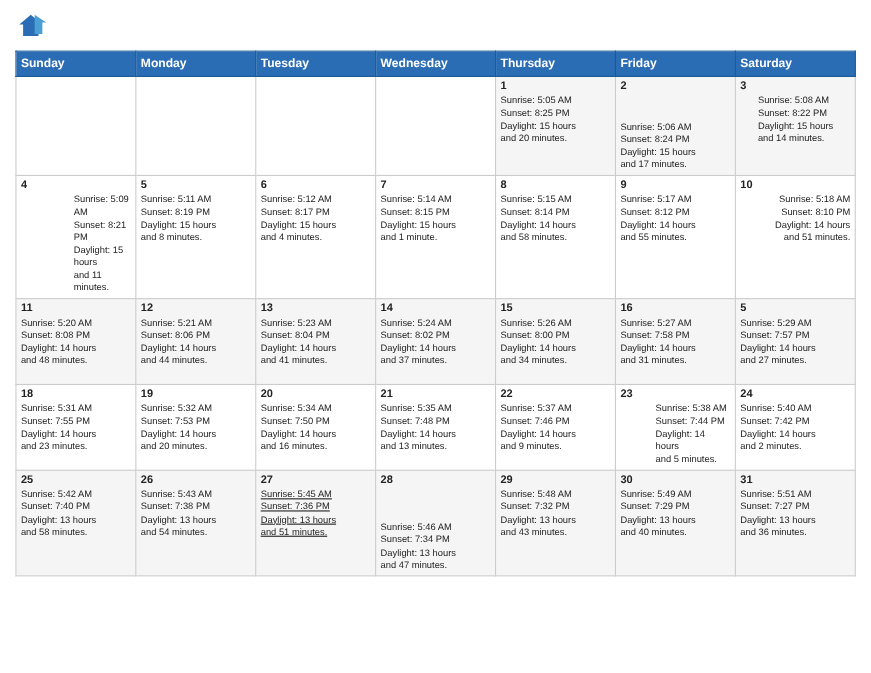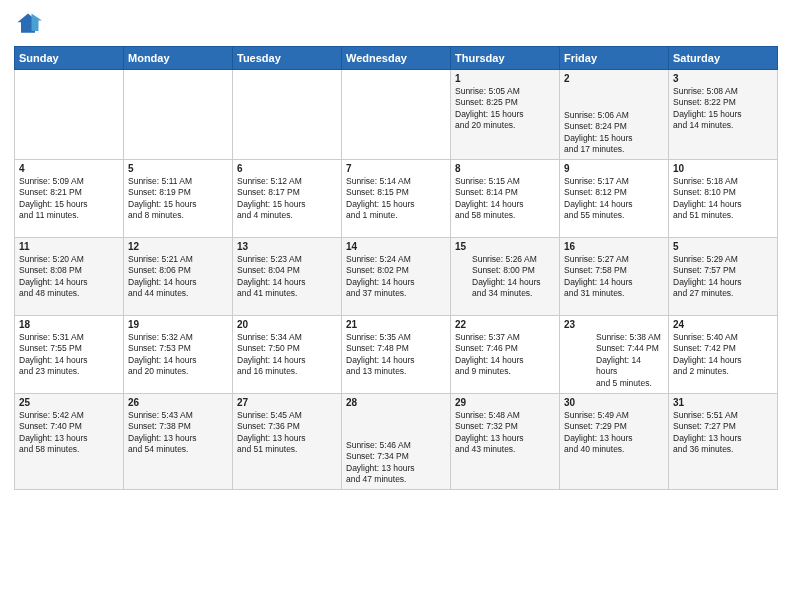--- a/index.html
+++ b/index.html
@@ -138,30 +138,30 @@
           </td>
           <td>
             <div class="day-num">2</div>
             <div class="day-info" style="white-space: pre-line; margin-top: 26px;">Sunrise: 5:06 AM
 Sunset: 8:24 PM
 Daylight: 15 hours
 and 17 minutes.</div>
           </td>
           <td>
             <div class="day-num">3</div>
-            <div class="day-info" style="white-space: pre-line;">Sunrise: 5:08 AM
+            <div class="day-info" style="white-space: pre-line; margin-left: 16px;">Sunrise: 5:08 AM
 Sunset: 8:22 PM
 Daylight: 15 hours
 and 14 minutes.</div>
           </td>
         </tr>
         <tr>
           <td>
             <div class="day-num">4</div>
-            <div class="day-info" style="white-space: pre-line;">Sunrise: 5:09 AM
+            <div class="day-info" style="white-space: pre-line; margin-left: 48px;">Sunrise: 5:09 AM
 Sunset: 8:21 PM
 Daylight: 15 hours
 and 11 minutes.</div>
           </td>
           <td>
             <div class="day-num">5</div>
             <div class="day-info" style="white-space: pre-line;">Sunrise: 5:11 AM
 Sunset: 8:19 PM
 Daylight: 15 hours
 and 8 minutes.</div>
@@ -189,21 +189,21 @@
           </td>
           <td>
             <div class="day-num">9</div>
             <div class="day-info" style="white-space: pre-line;">Sunrise: 5:17 AM
 Sunset: 8:12 PM
 Daylight: 14 hours
 and 55 minutes.</div>
           </td>
           <td>
             <div class="day-num">10</div>
-            <div class="day-info" style="white-space: pre-line;">Sunrise: 5:18 AM
+            <div class="day-info" style="white-space: pre-line; text-align: right;">Sunrise: 5:18 AM
 Sunset: 8:10 PM
 Daylight: 14 hours
 and 51 minutes.</div>
           </td>
         </tr>
         <tr>
           <td>
             <div class="day-num">11</div>
             <div class="day-info" style="white-space: pre-line;">Sunrise: 5:20 AM
 Sunset: 8:08 PM
@@ -226,21 +226,21 @@
           </td>
           <td>
             <div class="day-num">14</div>
             <div class="day-info" style="white-space: pre-line;">Sunrise: 5:24 AM
 Sunset: 8:02 PM
 Daylight: 14 hours
 and 37 minutes.</div>
           </td>
           <td>
             <div class="day-num">15</div>
-            <div class="day-info" style="white-space: pre-line; margin-left: 17px;">Sunrise: 5:26 AM
+            <div class="day-info" style="white-space: pre-line;">Sunrise: 5:26 AM
 Sunset: 8:00 PM
 Daylight: 14 hours
 and 34 minutes.</div>
           </td>
           <td>
             <div class="day-num">16</div>
             <div class="day-info" style="white-space: pre-line;">Sunrise: 5:27 AM
 Sunset: 7:58 PM
 Daylight: 14 hours
 and 31 minutes.</div>
@@ -314,21 +314,21 @@
           </td>
           <td>
             <div class="day-num">26</div>
             <div class="day-info" style="white-space: pre-line;">Sunrise: 5:43 AM
 Sunset: 7:38 PM
 Daylight: 13 hours
 and 54 minutes.</div>
           </td>
           <td>
             <div class="day-num">27</div>
-            <div class="day-info" style="white-space: pre-line;">Sunrise: 5:45 AM
+            <div class="day-info" style="white-space: pre-line; text-decoration: underline;">Sunrise: 5:45 AM
 Sunset: 7:36 PM
 Daylight: 13 hours
 and 51 minutes.</div>
           </td>
           <td>
             <div class="day-num">28</div>
             <div class="day-info" style="white-space: pre-line; margin-top: 32px;">Sunrise: 5:46 AM
 Sunset: 7:34 PM
 Daylight: 13 hours
 and 47 minutes.</div>

